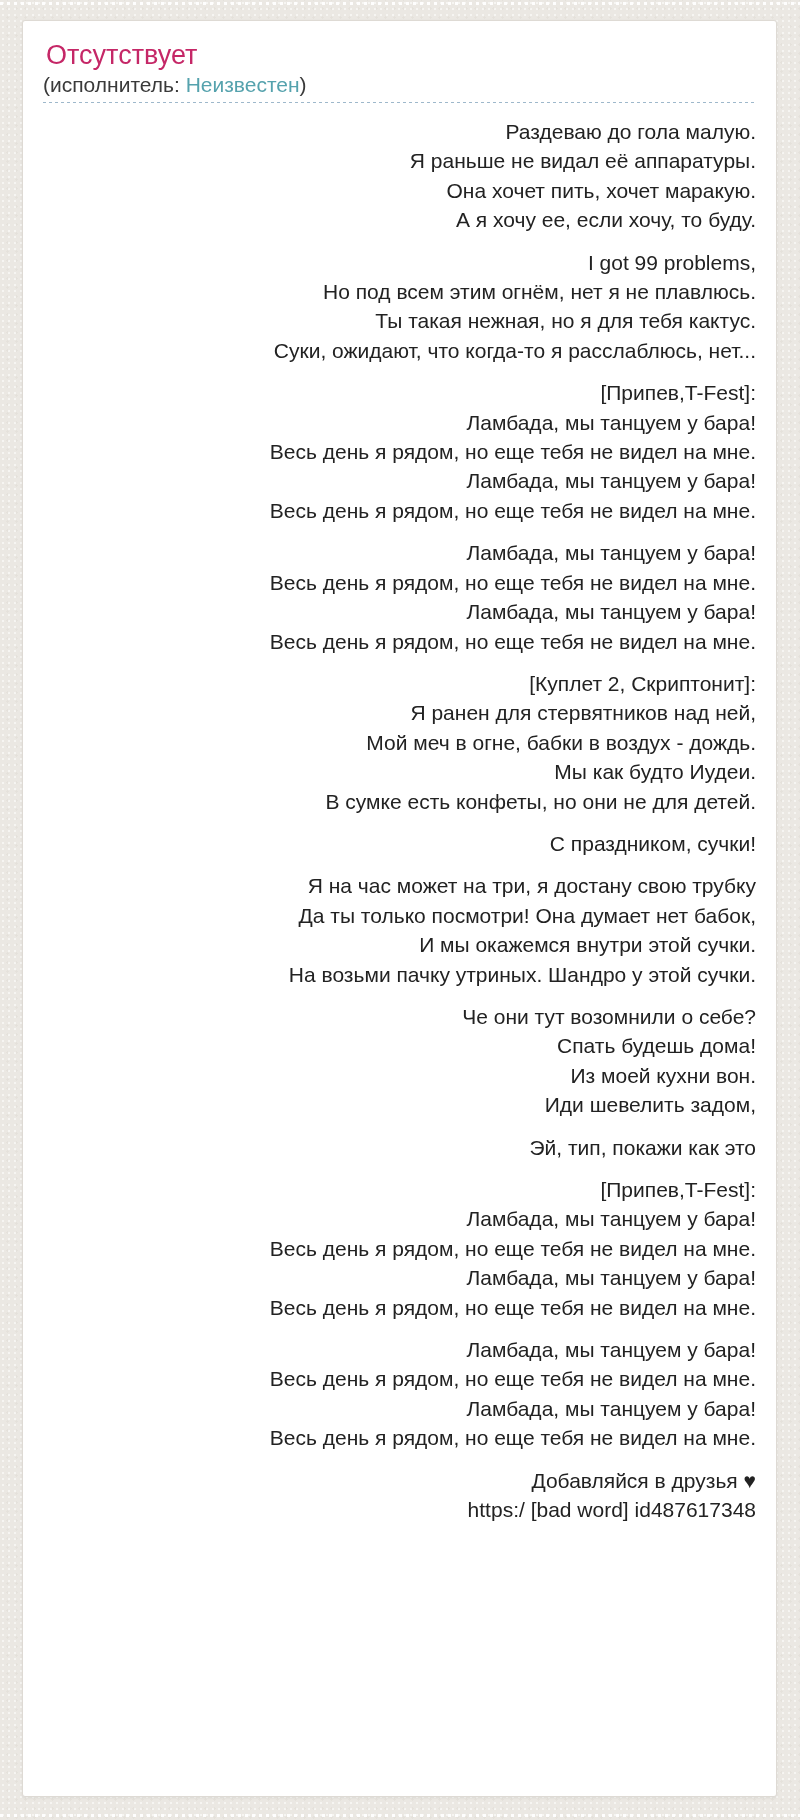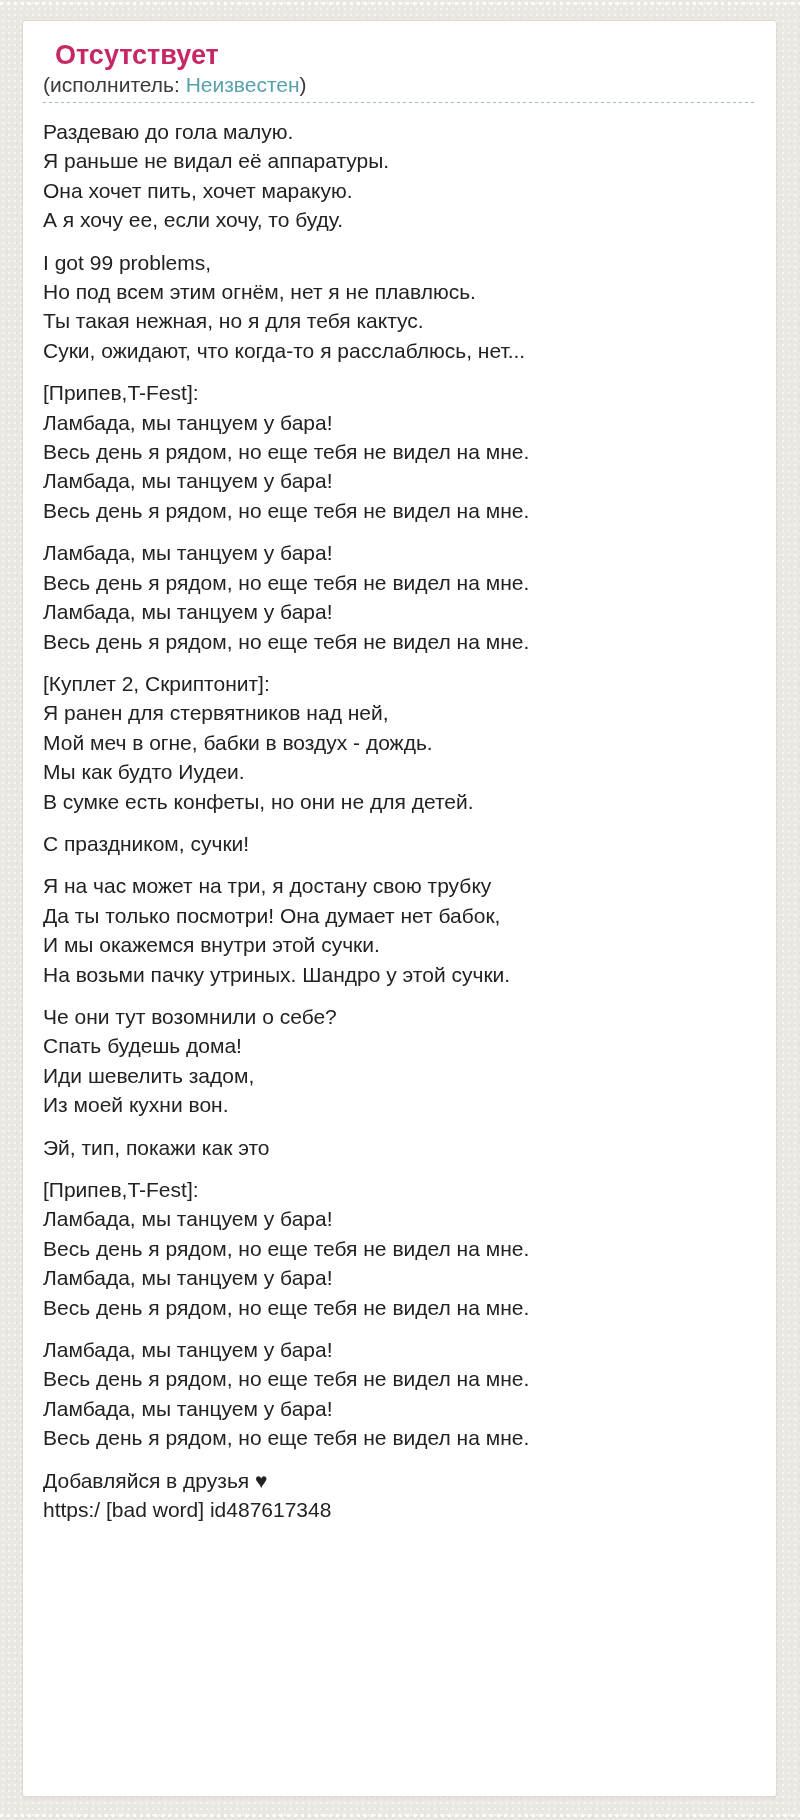--- a/index.html
+++ b/index.html
@@ -22,41 +22,42 @@
   .card{
     position:absolute;left:22px;top:20px;width:755px;height:1777px;
     box-sizing:border-box;
     background:var(--card-bg,#ffffff);
     border:1px solid #dedad4;
     border-radius:3px;
     box-shadow:0 1px 3px rgba(0,0,0,.07);
     padding:14px 20px 20px 20px;
   }
   .song-title{
-    margin:0 0 2px 12px;
-    font-size:27px;font-weight:bold;line-height:33px;
+    margin:0 0 2px 3px;
+    font-size:27px;font-weight:normal;line-height:33px;
     color:var(--title-color,#c52767);
     text-decoration:none;display:inline-block;
   }
   .artist-line{
     margin:0;font-size:21px;line-height:22px;color:#3a3a3a;
   }
   .artist-link{
     color:var(--artist-link-color,#55a2ad);
     text-decoration:none;cursor:pointer;
   }
   .separator{
     margin-top:6px;height:2px;
     background-image:repeating-linear-gradient(90deg,var(--sep-color,#9eb8cb) 0 3px,rgba(0,0,0,0) 3px 6px);
     background-size:100% 1px;background-repeat:no-repeat;background-position:0 0;
   }
   .lyrics{
     margin-top:13px;
     font-size:21px;line-height:29.4px;
     color:var(--text-color,#222222);
+    text-align:right;
   }
   .stanza{margin:0 0 13px 0;}
   .stanza:last-child{margin-bottom:12px;}
   .line{white-space:pre-wrap;}
 </style>
 </head>
 <body style="--title-color: #c52767; --artist-link-color: #55a2ad; --text-color: #222222; --sep-color: #9eb8cb; --page-bg: #ebe8e3; --card-bg: #ffffff;">
 
 <div class="stitch top"></div>
 <div class="stitch bottom"></div>
@@ -105,22 +106,22 @@
       </div>
       <div class="stanza">
         <div class="line">Я на час может на три, я достану свою трубку</div>
         <div class="line">Да ты только посмотри! Она думает нет бабок,</div>
         <div class="line">И мы окажемся внутри этой сучки.</div>
         <div class="line">На возьми пачку утриных. Шандро у этой сучки.</div>
       </div>
       <div class="stanza">
         <div class="line">Че они тут возомнили о себе?</div>
         <div class="line">Спать будешь дома!</div>
+        <div class="line">Из моей кухни вон.</div>
         <div class="line">Иди шевелить задом,</div>
-        <div class="line">Из моей кухни вон.</div>
       </div>
       <div class="stanza">
         <div class="line">Эй, тип, покажи как это</div>
       </div>
       <div class="stanza">
         <div class="line">[Припев,T-Fest]:</div>
         <div class="line">Ламбада, мы танцуем у бара!</div>
         <div class="line">Весь день я рядом, но еще тебя не видел на мне.</div>
         <div class="line">Ламбада, мы танцуем у бара!</div>
         <div class="line">Весь день я рядом, но еще тебя не видел на мне.</div>

